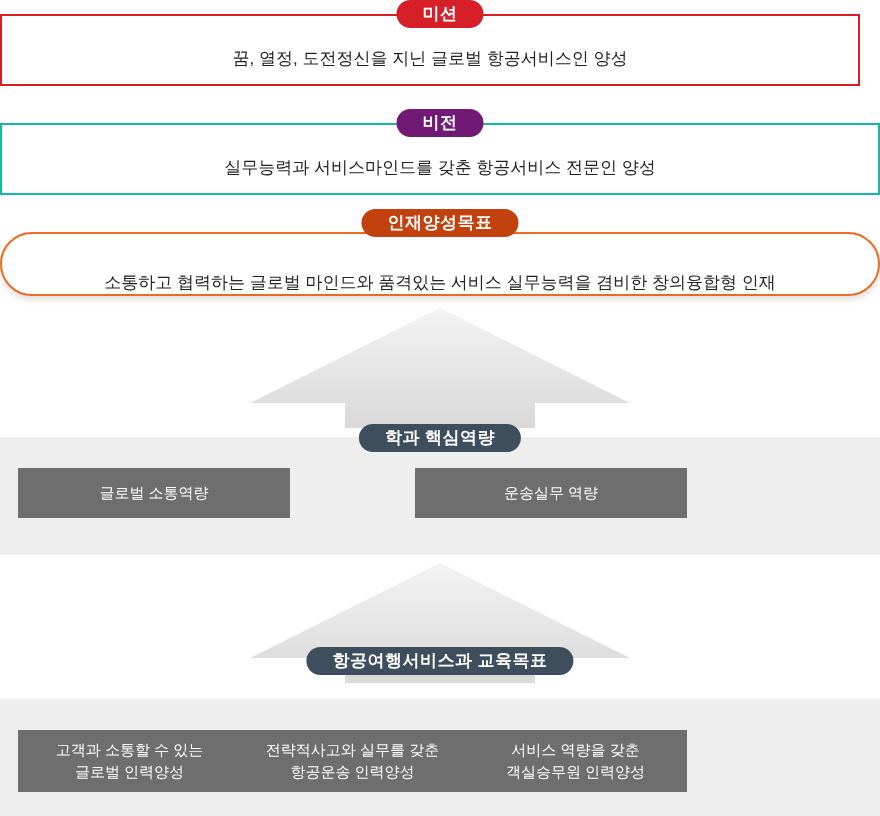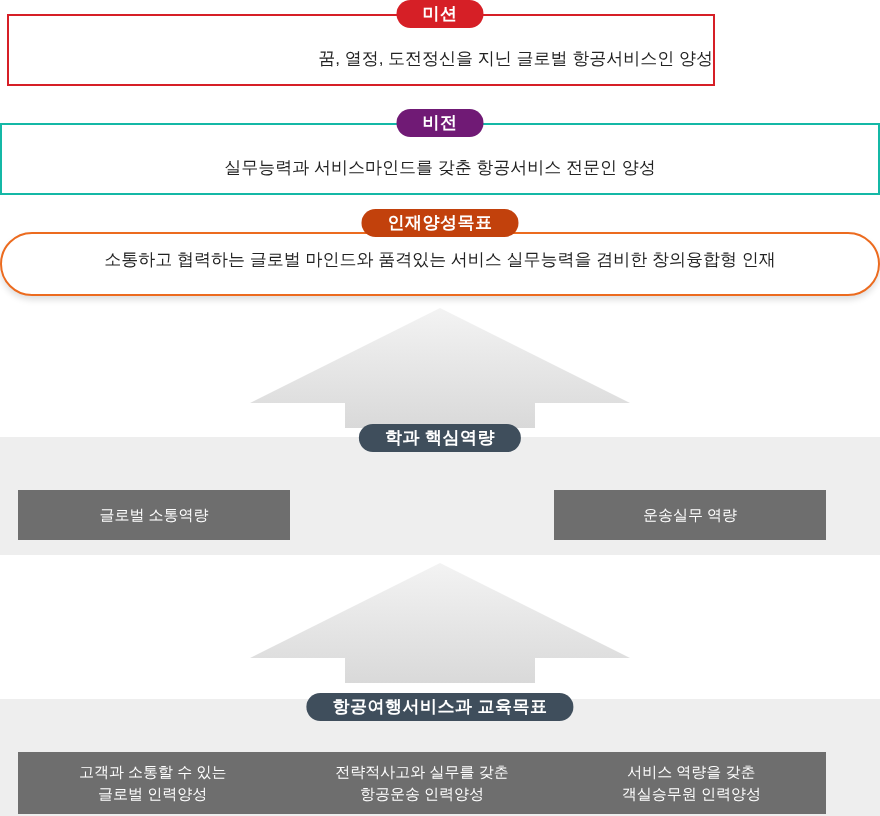--- a/index.html
+++ b/index.html
@@ -31,29 +31,29 @@
     text-align: center;
     letter-spacing: 0.5px;
     z-index: 5;
     white-space: nowrap;
     padding: 0 26px;
   }
 
   
   .mission-box {
     position: absolute;
-    left: 7px;
+    left: 0;
     top: 14px;
-    width: 708px;
+    width: 860px;
     height: 72px;
     border: 2px solid #d61f26;
     background: #ffffff;
     display: flex;
     align-items: center;
-    justify-content: flex-end;
+    justify-content: center;
   }
   .mission-badge { top: 0px; background: #d61f26; }
   .mission-text {
     font-size: 17px;
     color: #222222;
     padding-top: 16px;
   }
 
   
   .vision-box {
@@ -79,21 +79,21 @@
   .talent-box {
     position: absolute;
     left: 0;
     top: 232px;
     width: 880px;
     height: 64px;
     border: 2px solid #ec6b1f;
     border-radius: 32px;
     background: #ffffff;
     display: flex;
-    align-items: flex-start;
+    align-items: flex-end;
     justify-content: center;
     box-shadow: 0 4px 6px rgba(0,0,0,0.13);
   }
   .talent-badge { top: 209px; background: #c2410c; }
   .talent-text {
     font-size: 17px;
     color: #222222;
     padding-top: 14px;
   }
 
@@ -111,27 +111,27 @@
   .panel {
     position: absolute;
     left: 0;
     width: 880px;
     background: #eeeeee;
   }
   .panel-core { top: 437px; height: 118px; }
   .panel-edu  { top: 699px; height: 117px; }
 
   .panel-badge-core { top: 424px; background: #3f4e5c; }
-  .panel-badge-edu  { top: 693px; background: #3f4e5c; }
+  .panel-badge-edu  { top: 647px; background: #3f4e5c; }
 
   .cards {
     position: absolute;
     left: 18px;
-    top: 53px;
-    width: 808px;
+    top: 31px;
+    width: 669px;
     display: flex;
     justify-content: space-between;
     border-radius: 15px;
   }
   .card {
     width: 272px;
     background: #6e6e6e;
     color: #ffffff;
     text-align: center;
     font-size: 15px;

